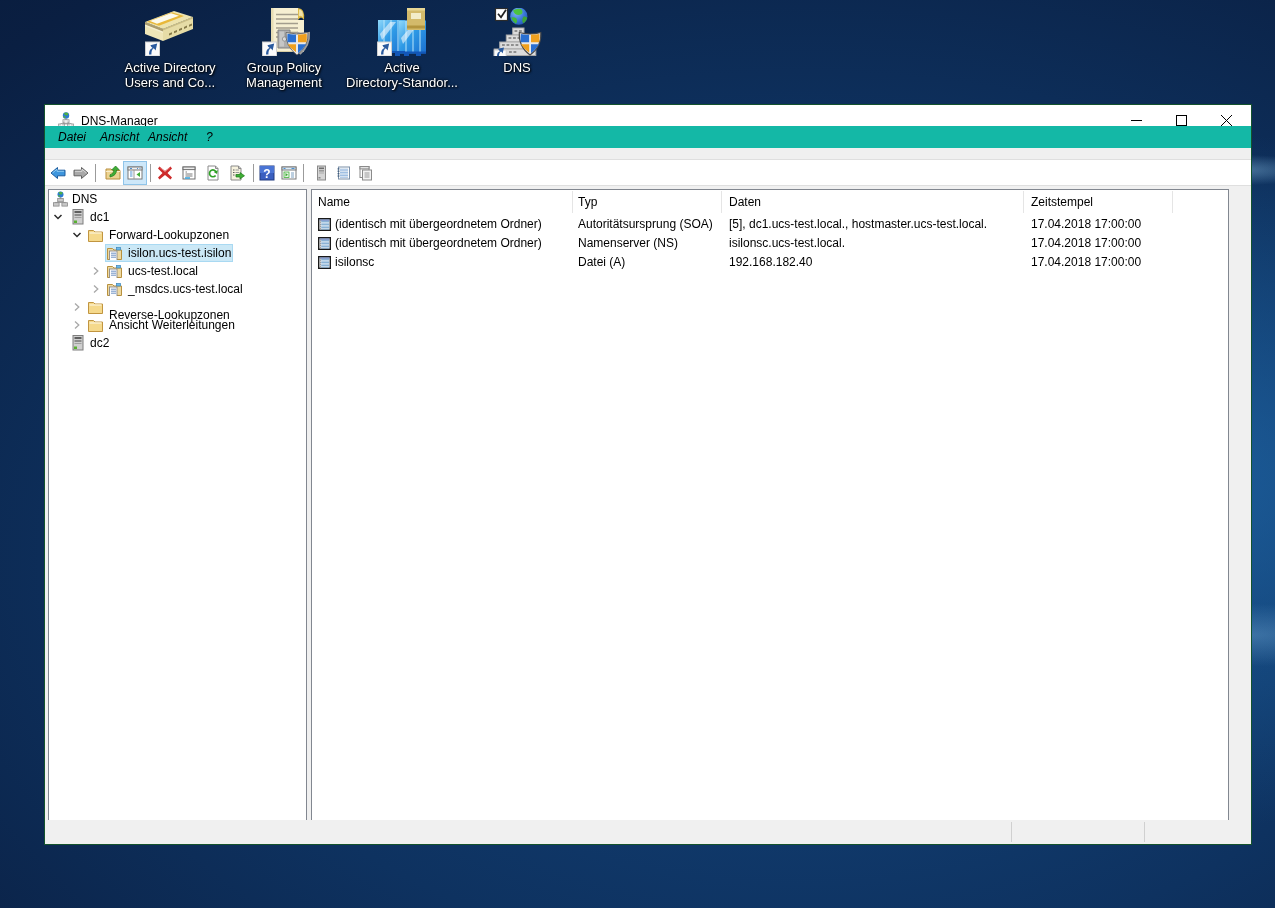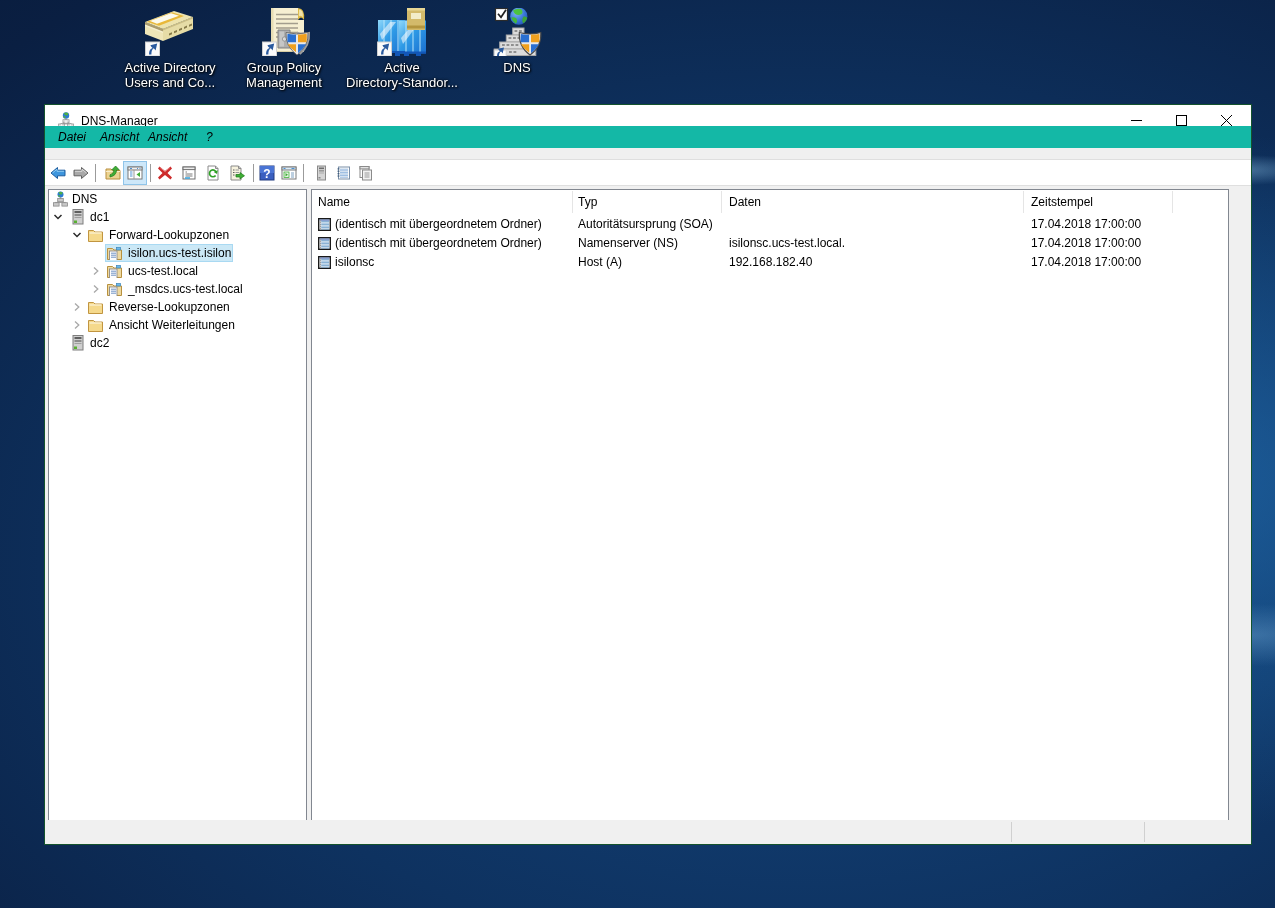--- a/index.html
+++ b/index.html
@@ -410,21 +410,21 @@
           </svg>
           <span style="position:absolute; left:79px;">_msdcs.ucs-test.local</span>
         </div>
       <div class="trow" style="left:0; top:108px;">
           <svg width="10" height="10" viewBox="0 0 10 10" style="position:absolute; left:23px; top:4px;">
             <use href="#chevrt"></use>
           </svg>
           <svg width="15" height="14" viewBox="0 0 15 14" style="position:absolute; left:39px; top:2px;">
             <use href="#fold"></use>
           </svg>
-          <span style="position:absolute; left:60px;">Reverse-Lookupzonen</span>
+          <span style="position:absolute; left:60px;margin-top:8px;">Reverse-Lookupzonen</span>
         </div>
       <div class="trow" style="left:0; top:126px;">
           <svg width="10" height="10" viewBox="0 0 10 10" style="position:absolute; left:23px; top:4px;">
             <use href="#chevrt"></use>
           </svg>
           <svg width="15" height="14" viewBox="0 0 15 14" style="position:absolute; left:39px; top:2px;">
             <use href="#fold"></use>
           </svg>
           <span style="position:absolute; left:60px;">Ansicht Weiterleitungen</span>
         </div>
@@ -470,37 +470,38 @@
               </g>
             </g>
       </defs>
         </svg>
       <div class="lrow" style="left:0; top:25px; width:100%;">
           <svg width="13" height="13" viewBox="0 0 13 13" style="position:absolute; left:6px; top:3px;">
             <use href="#rec"></use>
           </svg>
           <span style="left:23px;">(identisch mit übergeordnetem Ordner)</span>
           <span style="left:266px;">Autoritätsursprung (SOA)</span>
+          <span style="left:417px;">[5], dc1.ucs-test.local., hostmaster.ucs-test.local.</span>
           <span style="left:719px;">17.04.2018 17:00:00</span>
         </div>
       <div class="lrow" style="left:0; top:44px; width:100%;">
           <svg width="13" height="13" viewBox="0 0 13 13" style="position:absolute; left:6px; top:3px;">
             <use href="#rec"></use>
           </svg>
           <span style="left:23px;">(identisch mit übergeordnetem Ordner)</span>
           <span style="left:266px;">Namenserver (NS)</span>
           <span style="left:417px;">isilonsc.ucs-test.local.</span>
           <span style="left:719px;">17.04.2018 17:00:00</span>
         </div>
       <div class="lrow" style="left:0; top:63px; width:100%;">
           <svg width="13" height="13" viewBox="0 0 13 13" style="position:absolute; left:6px; top:3px;">
             <use href="#rec"></use>
           </svg>
           <span style="left:23px;">isilonsc</span>
-          <span style="left:266px;">Host (A)</span>
+          <span style="left:266px;">Datei (A)</span>
           <span style="left:417px;">192.168.182.40</span>
           <span style="left:719px;">17.04.2018 17:00:00</span>
         </div>
     </div>
   </div>
   <div class="statusbar">
     <div class="ssep" style="left:966px;"></div>
     <div class="ssep" style="left:1099px;"></div>
   </div>
 </div>

